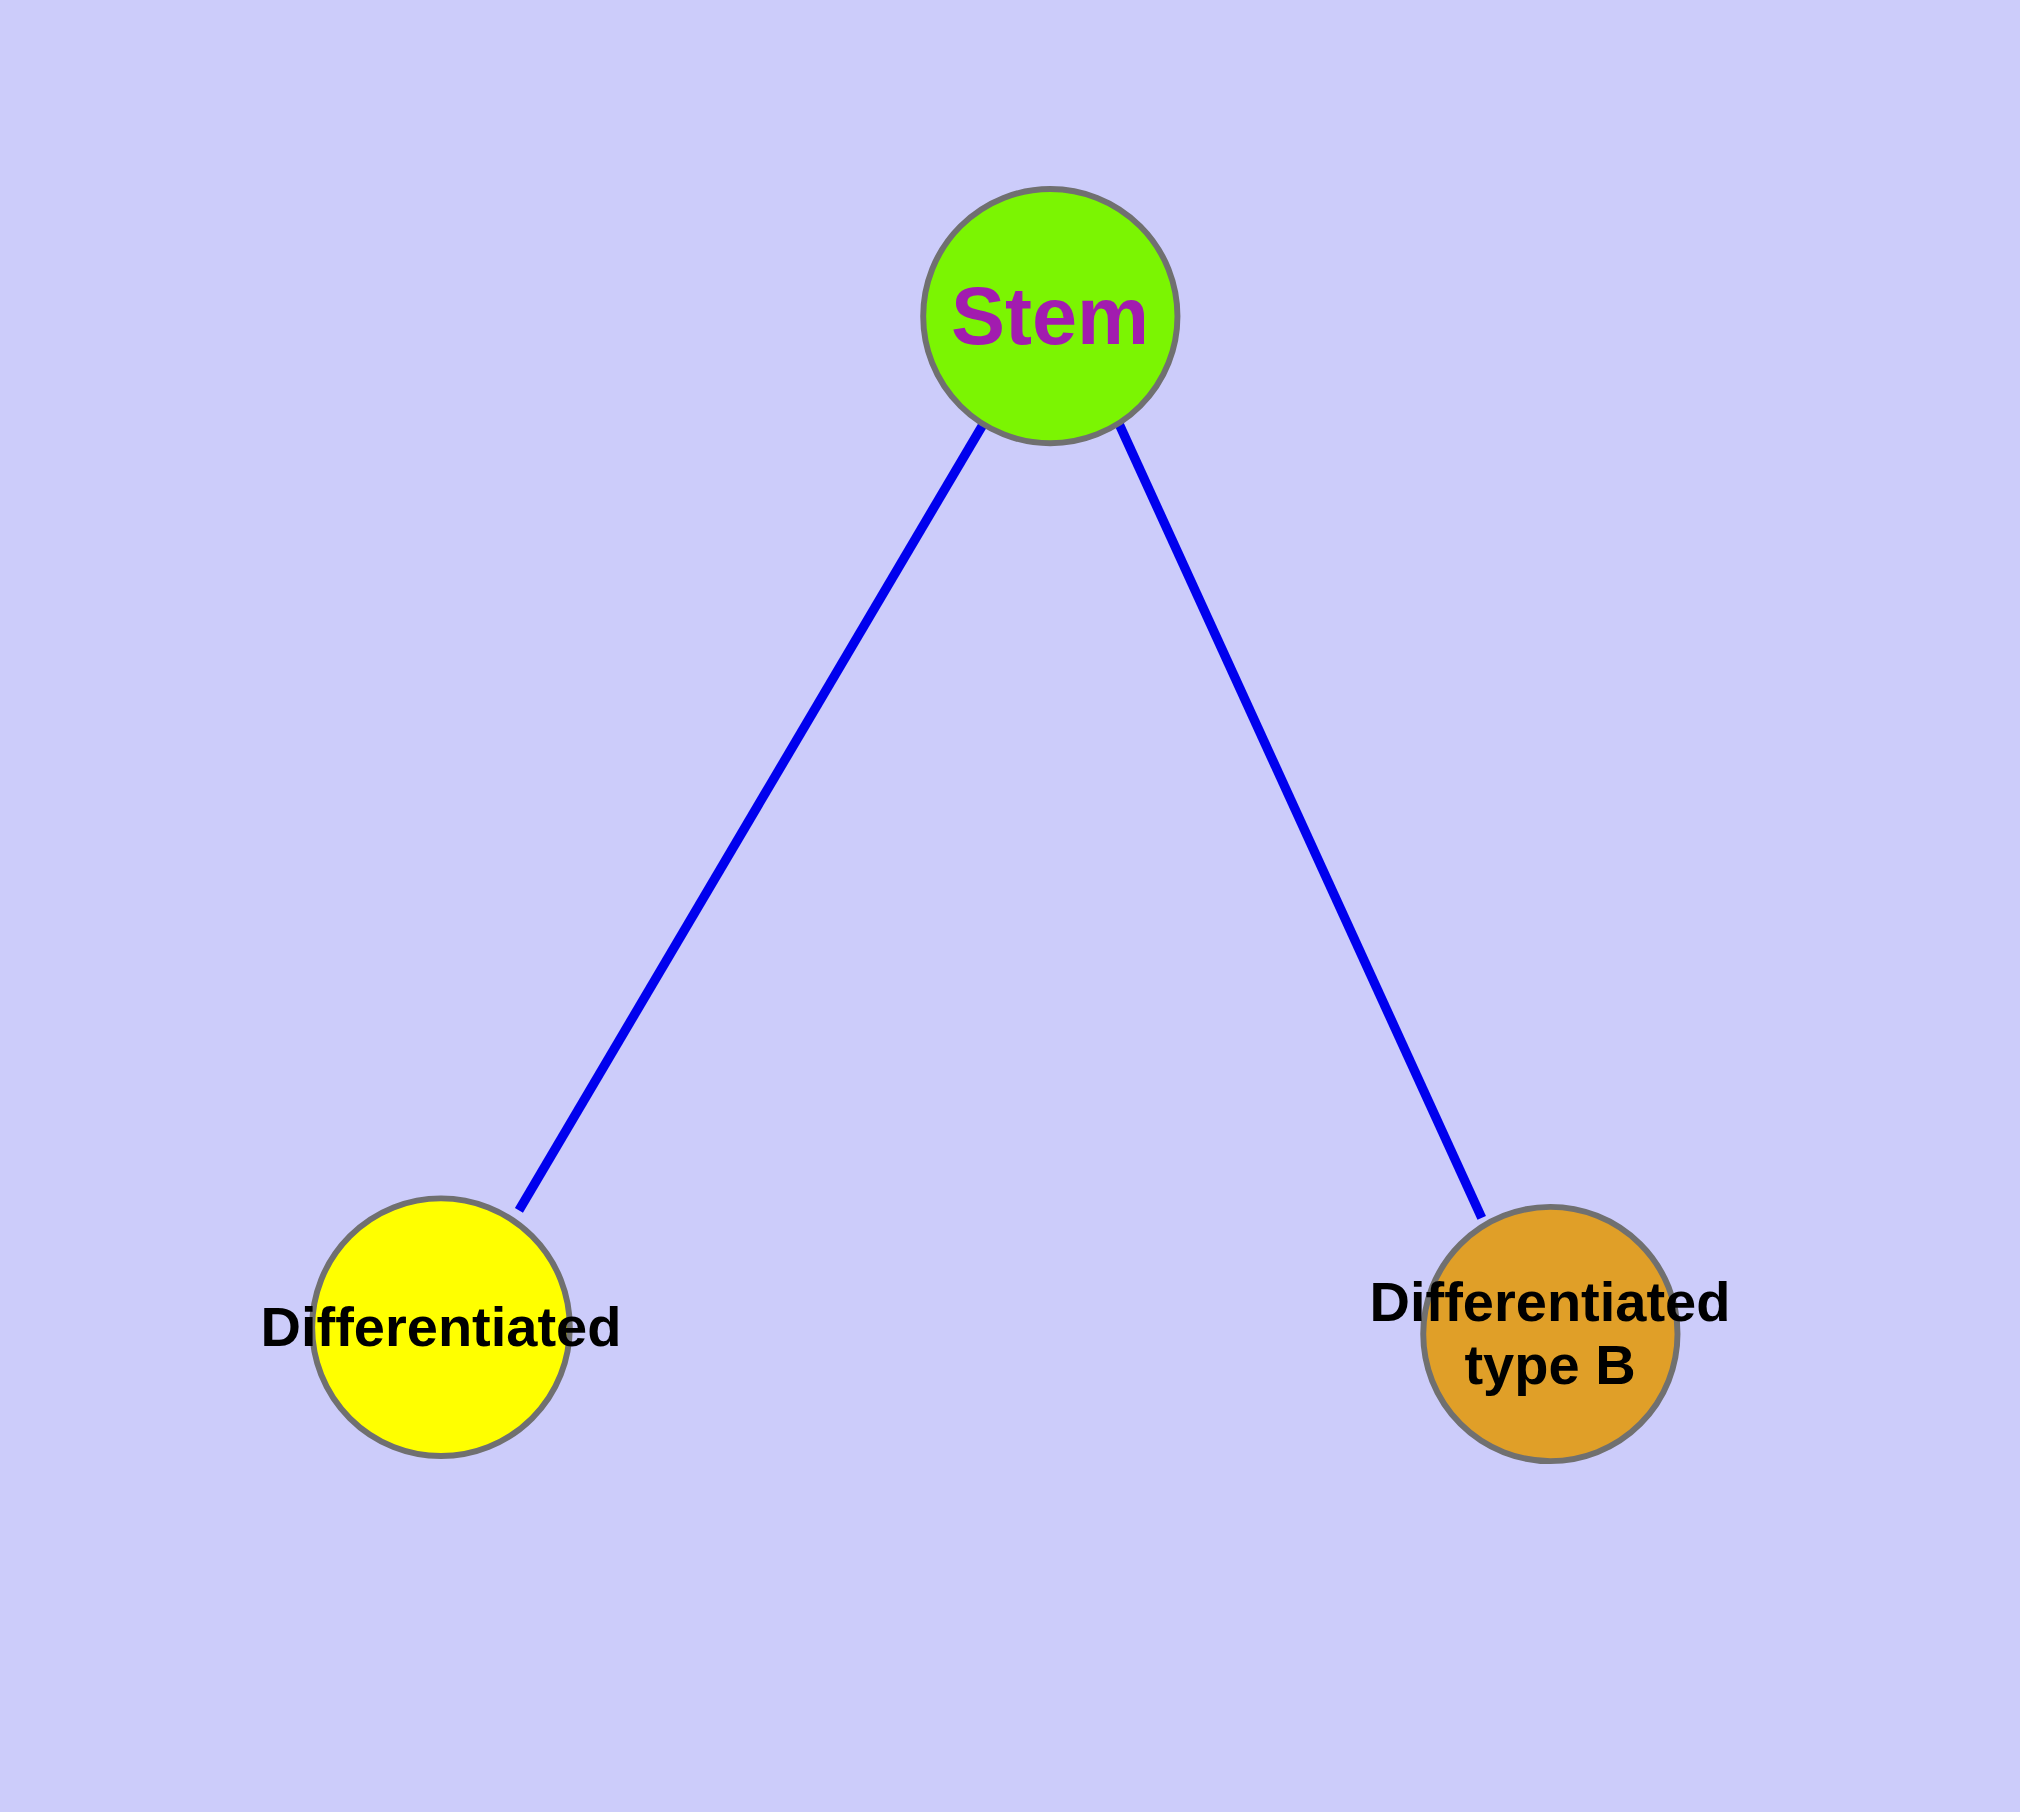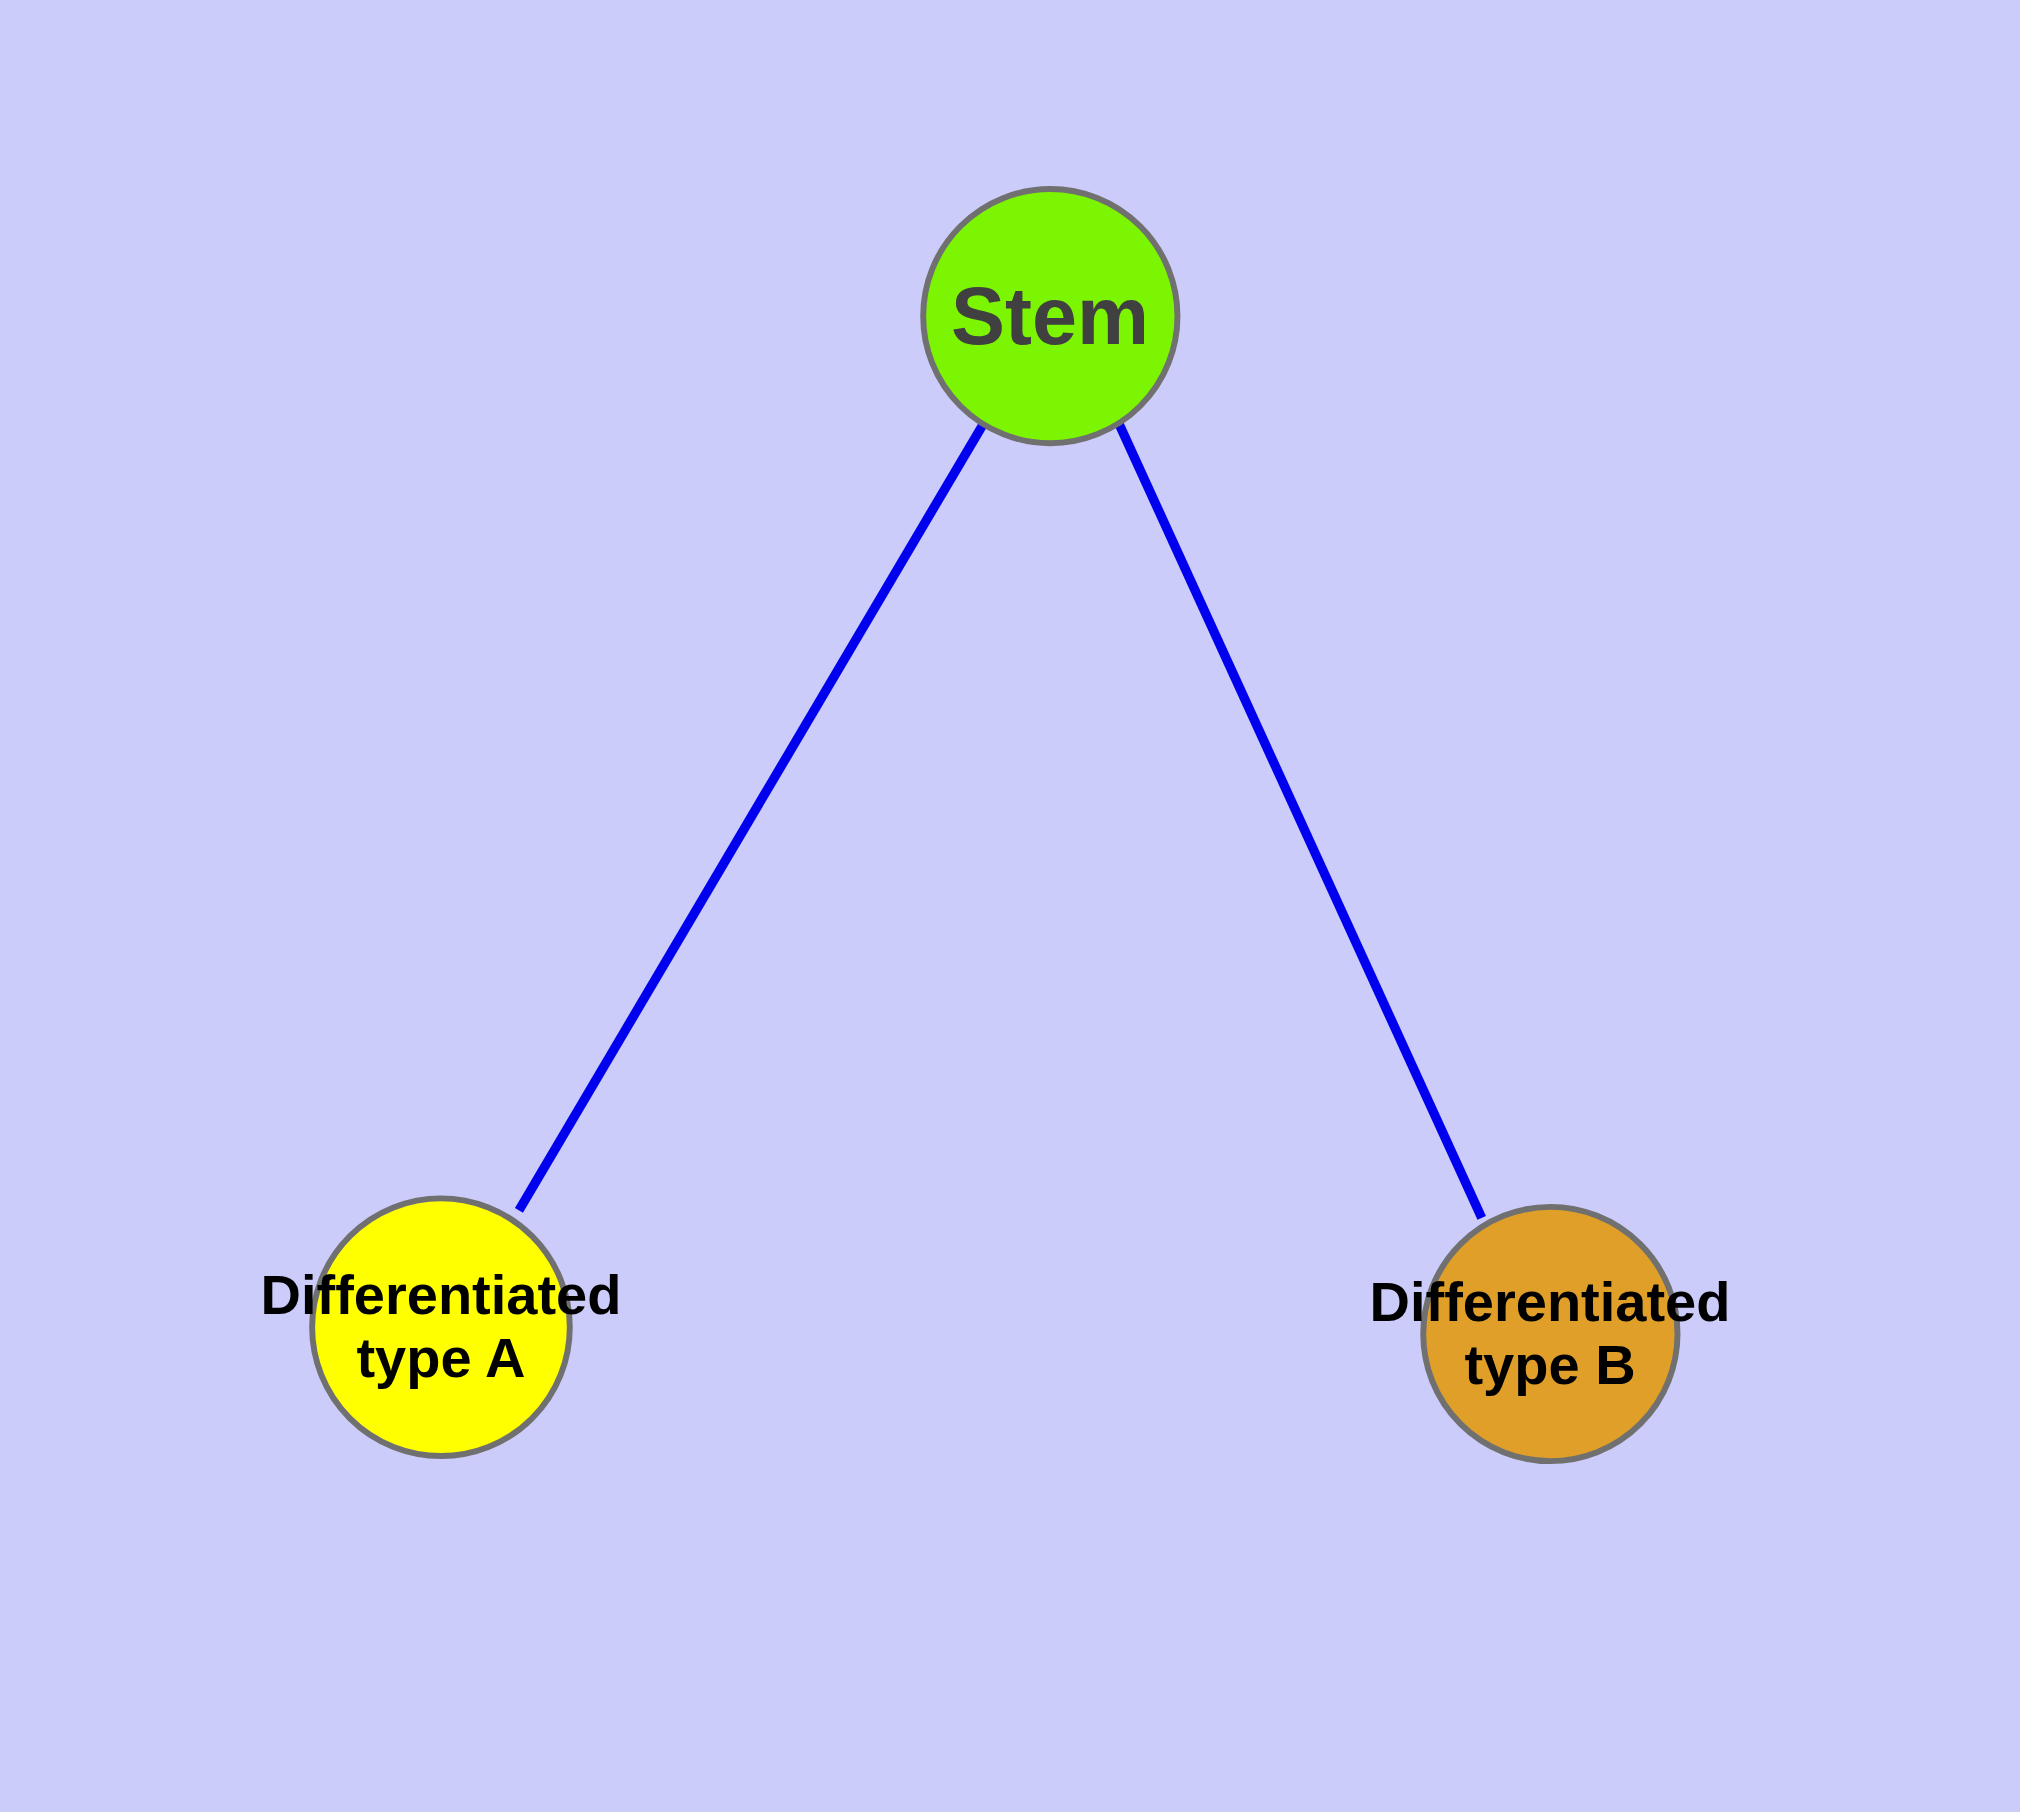--- a/index.html
+++ b/index.html
@@ -53,27 +53,26 @@
       <line x1="1160" y1="500" x2="612" y2="1428" stroke="#0000ee" stroke-width="11" stroke-linecap="butt"></line>
       <line x1="1320" y1="500" x2="1748" y2="1437" stroke="#0000ee" stroke-width="11" stroke-linecap="butt"></line>
     </g>
     <g>
       <circle cx="1239" cy="373" r="150" fill="#7bf502" stroke="#707070" stroke-width="7"></circle>
       <circle cx="520" cy="1566" r="152" fill="#ffff00" stroke="#707070" stroke-width="7"></circle>
       <circle cx="1829" cy="1574" r="150" fill="#e09f28" stroke="#707070" stroke-width="7"></circle>
     </g>
   </svg>
 
-  <div class="node-label node-label-stem" style="left: 1050px; top: 316px; color: #404040;">
+  <div class="node-label node-label-stem" style="left: 1050px; top: 316px; color: #a21caf;">
     <span class="label-line">Stem</span>
   </div>
 
   <div class="node-label node-label-multiline" style="left: 441px; top: 1327px; color: rgb(0, 0, 0);">
     <span class="label-line">Differentiated</span>
-    <span class="label-line">type A</span>
   </div>
 
   <div class="node-label node-label-multiline" style="left: 1550px; top: 1334px; color: rgb(0, 0, 0);">
     <span class="label-line">Differentiated</span>
     <span class="label-line">type B</span>
   </div>
 
 </div>
 
 

